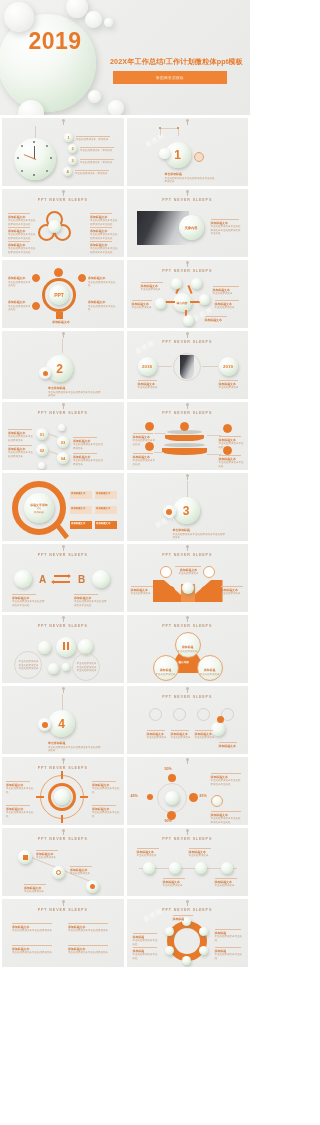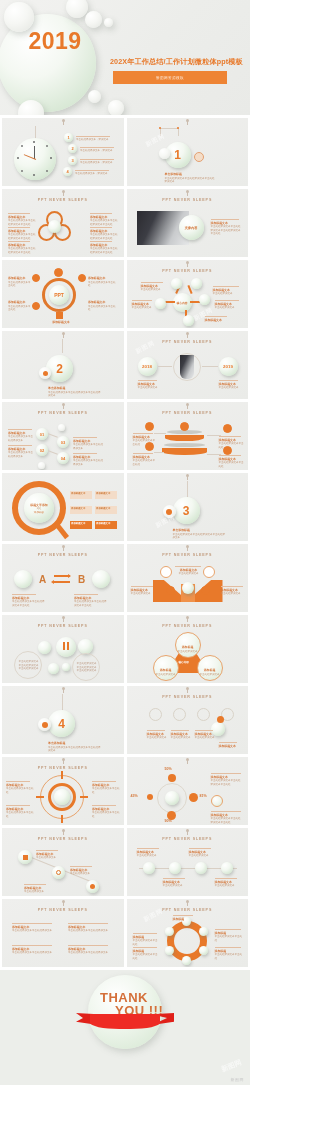--- a/index.html
+++ b/index.html
@@ -636,26 +636,14 @@
         <div class="bar" style="left:6px;top:48px;width:24px;"></div>
         <div class="txt" style="left:6px;top:49.5px;width:26px;"><b>添加标题</b><span>单击此处添加文本单击此处</span></div>
         <div class="bar" style="left:6px;top:34px;width:24px;"></div>
         <div class="txt" style="left:6px;top:35.5px;width:26px;"><b>添加标题</b><span>单击此处添加文本单击此处</span></div>
         <div class="wm" style="left:16px;top:12px;">新图网</div>
       </div>
     </div>
 
   </div>
 
-  <div class="ty">
-    <div class="ty-circle"></div>
-    <div class="ty-t1">THANK</div>
-    <div class="ty-t2">YOU !!!</div>
-    <div class="ribbon">
-      <div class="lw"></div>
-      <div class="rw"></div>
-      <div class="mid"></div>
-    </div>
-    <div class="ty-wm">新图网</div>
-    <div class="footer-wm">新图网</div>
-  </div>
 
 </div>
 
 </body></html>

